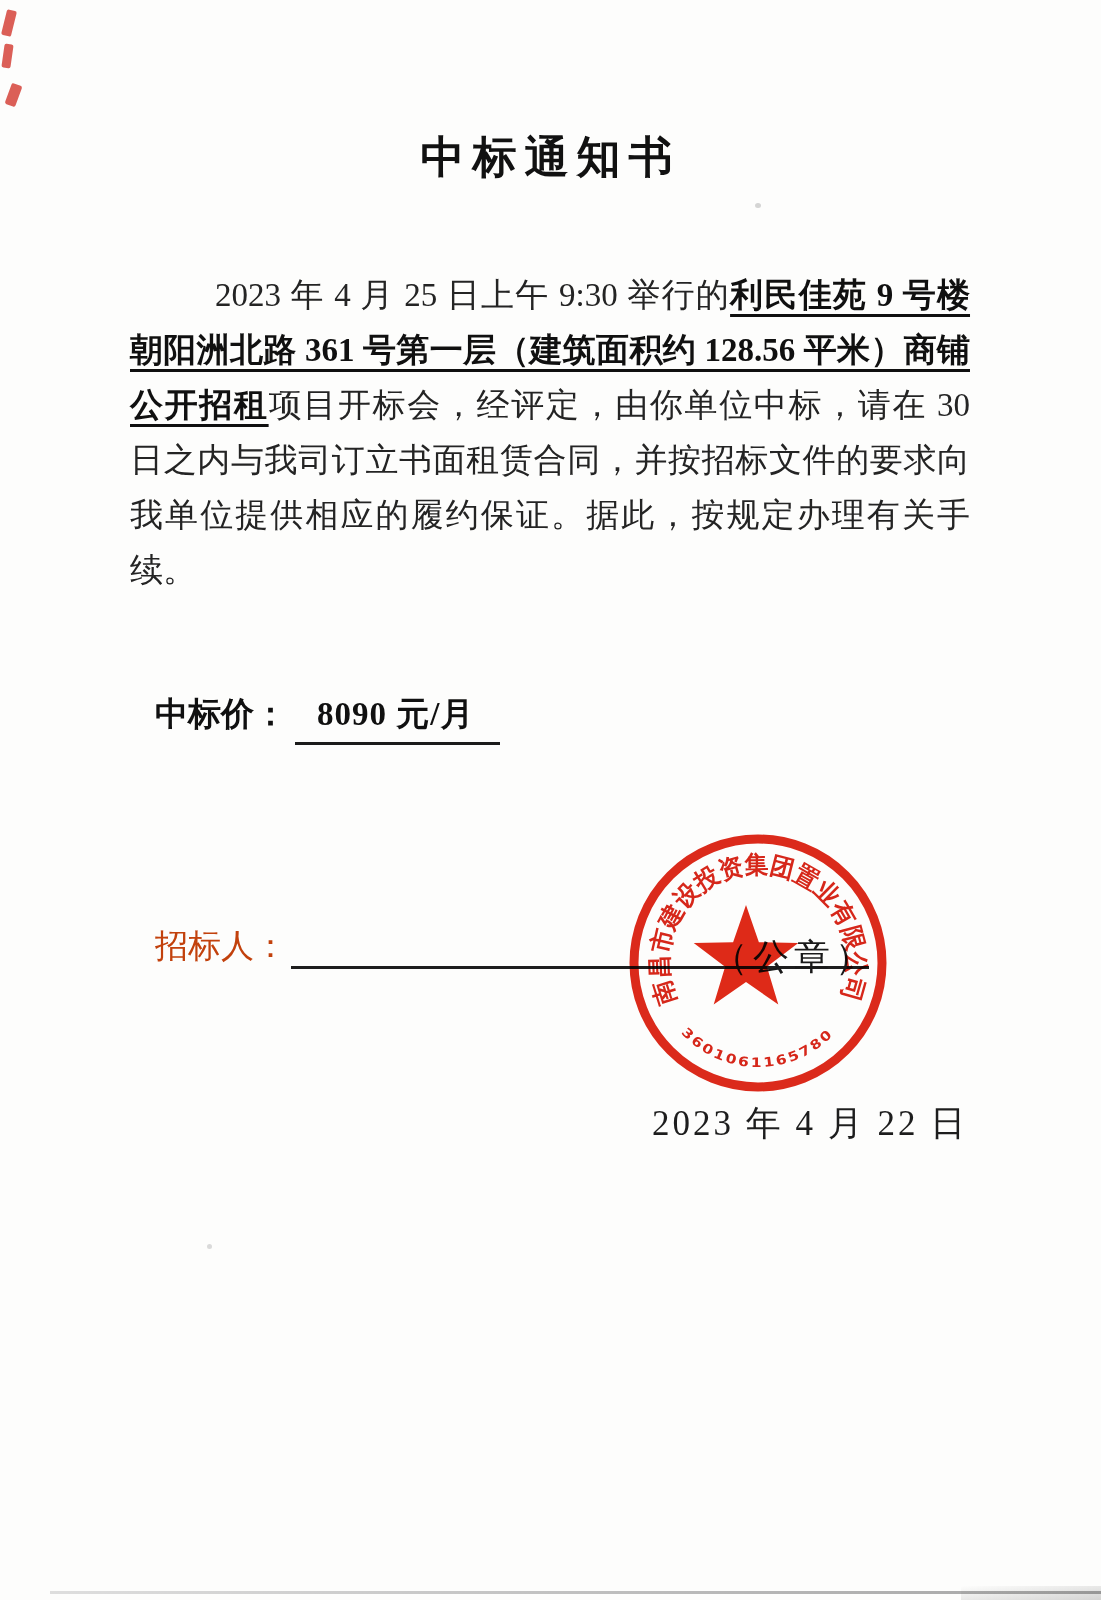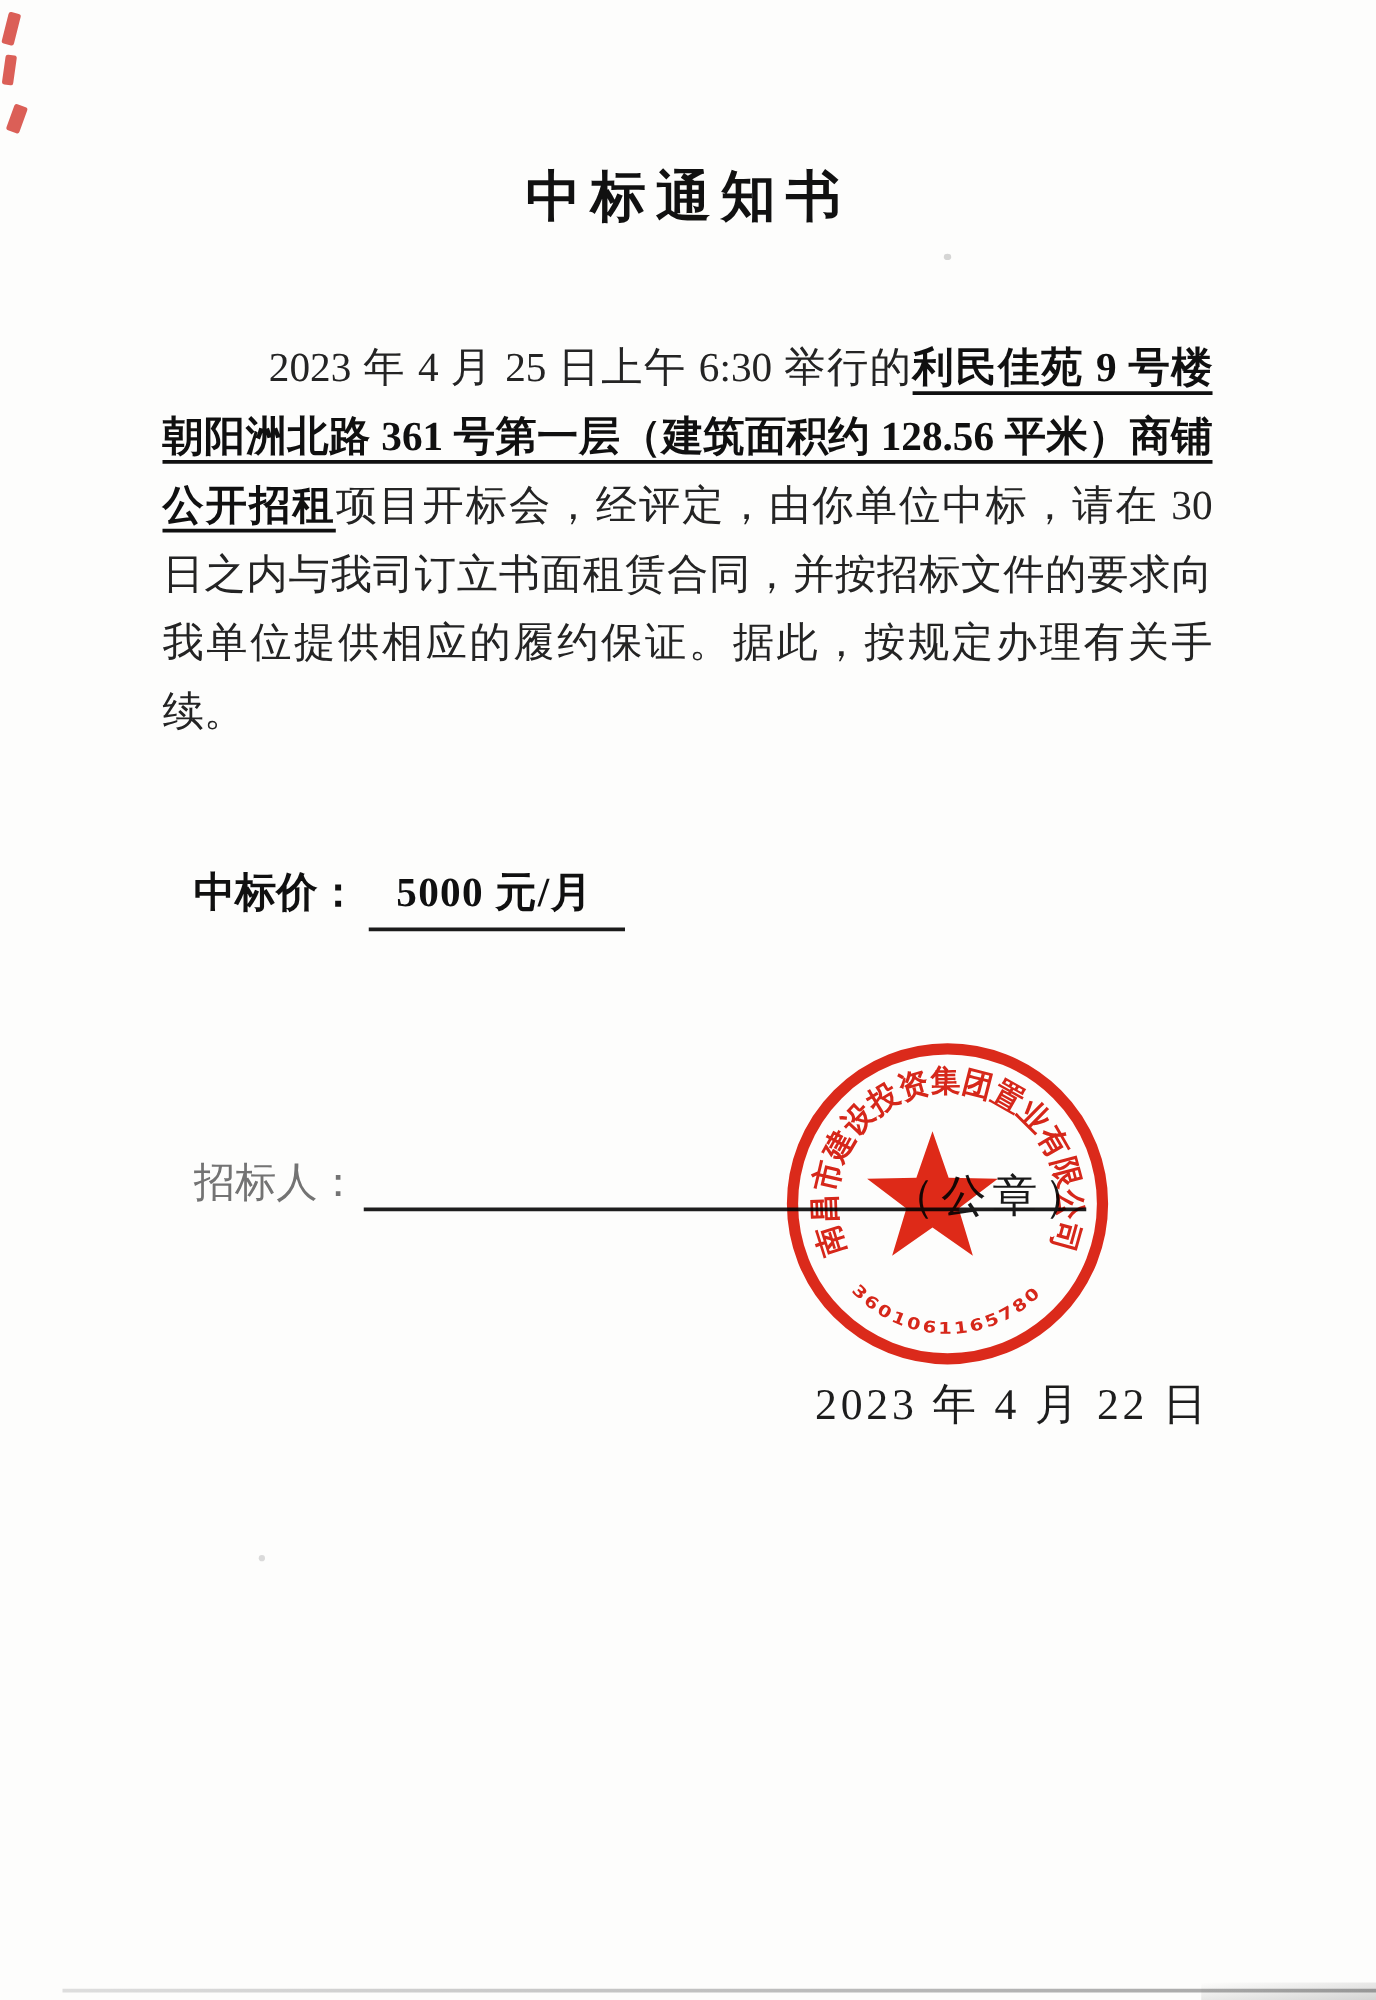--- a/index.html
+++ b/index.html
@@ -49,21 +49,21 @@
   }
   .price-line .value{
     display:inline-block;
     margin-left:8px;
     padding:0 26px 5px 22px;
     border-bottom:3px solid #1b1b1b;
     letter-spacing:1px;
   }
   .bidder-line{
     position:absolute;left:155px;top:924px;
-    font-size:33px;color:#737373;
+    font-size:33px;color:#c2410c;
     display:flex;align-items:flex-end;
   }
   .bidder-line .blank{
     display:inline-block;
     width:578px;height:38px;
     border-bottom:3px solid #1e1e1e;
     margin-left:4px;
   }
   .gongzhang{
     position:absolute;left:712px;top:933px;
@@ -97,25 +97,25 @@
 </style>
 </head>
 <body>
 
 <div class="page">
 
   <h1 class="title">中标通知书</h1>
 
 
   <p class="body-text">
-    <span>2023 年 4 月 25 日上午 6:30 举行的</span><span class="em">利民佳苑 9 号楼朝阳洲北路 361 号第一层（建筑面积约 128.56 平米）商铺公开招租</span><span>项目开标会，经评定，由你单位中标，请在 30 日之内与我司订立书面租赁合同，并按招标文件的要求向我单位提供相应的履约保证。据此，按规定办理有关手续。</span>
+    <span>2023 年 4 月 25 日上午 9:30 举行的</span><span class="em">利民佳苑 9 号楼朝阳洲北路 361 号第一层（建筑面积约 128.56 平米）商铺公开招租</span><span>项目开标会，经评定，由你单位中标，请在 30 日之内与我司订立书面租赁合同，并按招标文件的要求向我单位提供相应的履约保证。据此，按规定办理有关手续。</span>
   </p>
 
   <div class="price-line">
-    <span>中标价：</span><span class="value">5000 元/月</span>
+    <span>中标价：</span><span class="value">8090 元/月</span>
   </div>
 
   <div class="bidder-line">
     <span>招标人：</span>
     <span class="blank"></span>
   </div>
 
   <div class="gongzhang">（公章）</div>
 
   <svg class="seal" width="282" height="282" viewBox="0 0 282 282">

